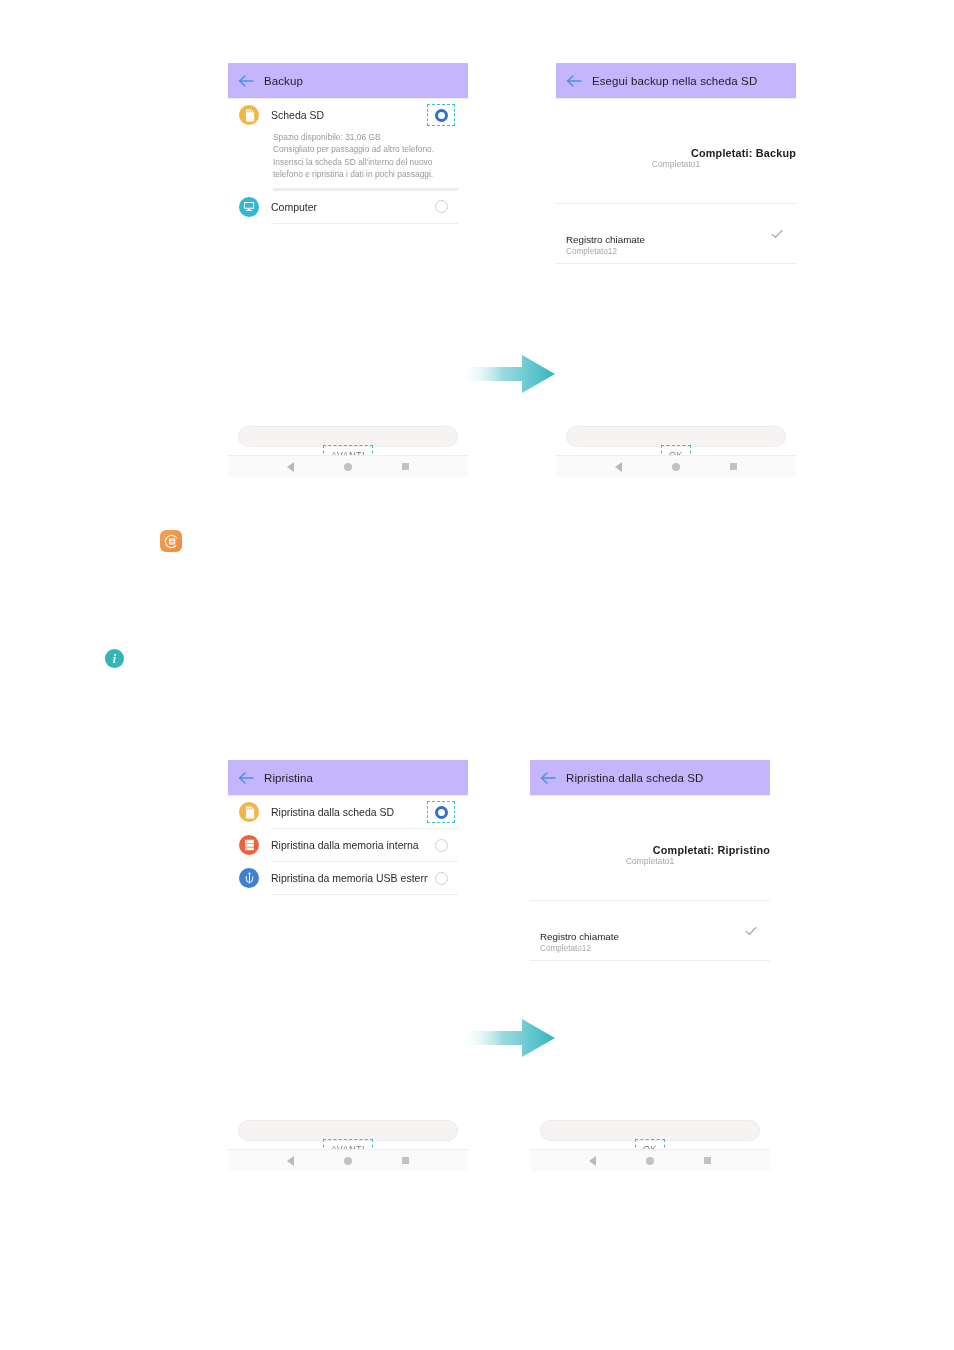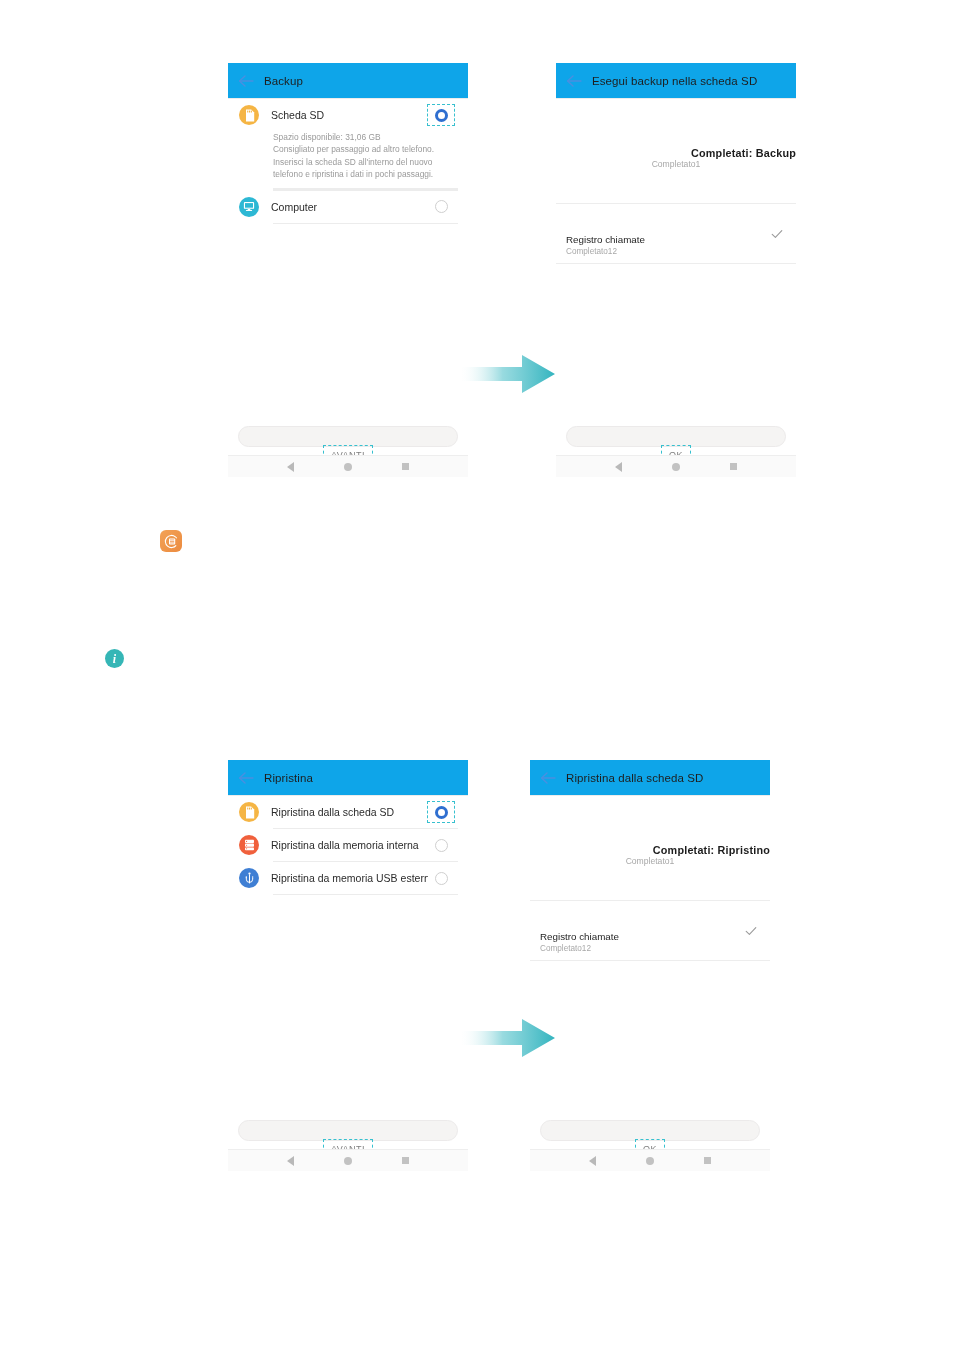--- a/index.html
+++ b/index.html
@@ -14,21 +14,21 @@
   
   .phone {
     position: absolute;
     width: 240px;
     background: #ffffff;
     box-shadow: 0 0 0 0 rgba(0,0,0,0);
   }
 
   .titlebar {
     height: 36px;
-    background: #0ea5e9;
+    background: #c4b5fd;
     display: flex;
     align-items: center;
     padding-left: 10px;
     border-bottom: 1px solid #ececec;
   }
   .back-arrow {
     width: 17px; height: 14px;
     flex: 0 0 auto;
     margin-right: 9px;
     position: relative;

